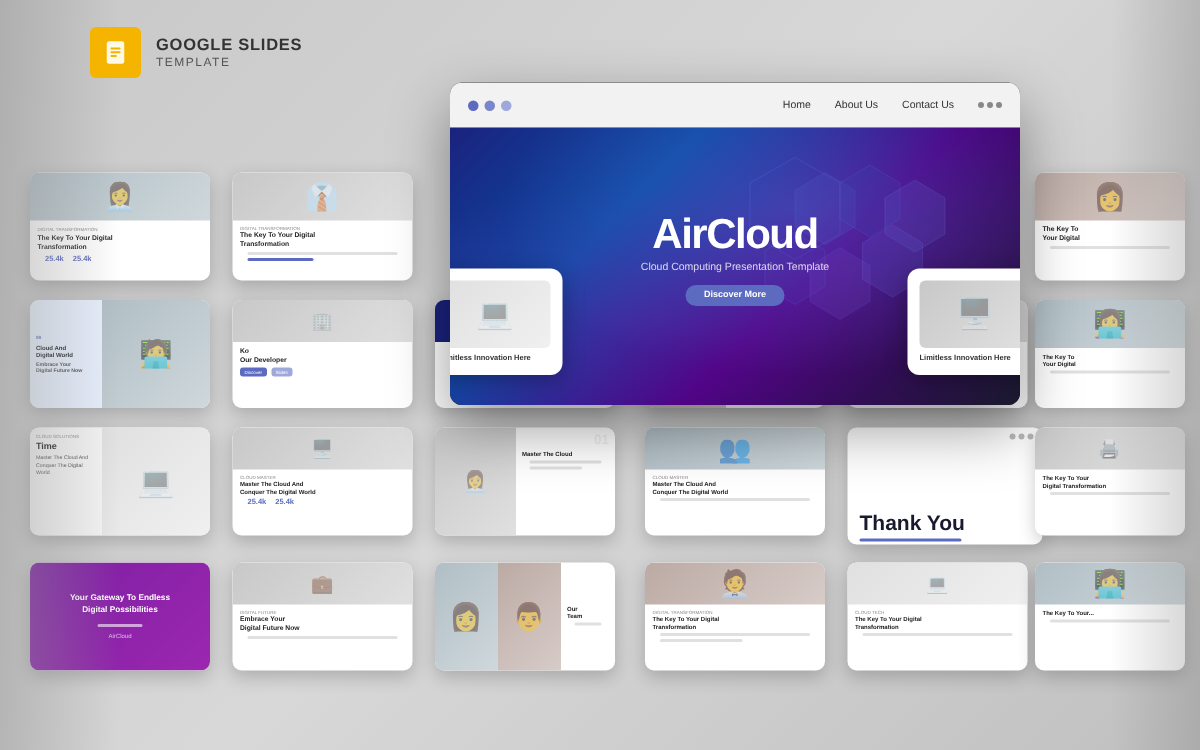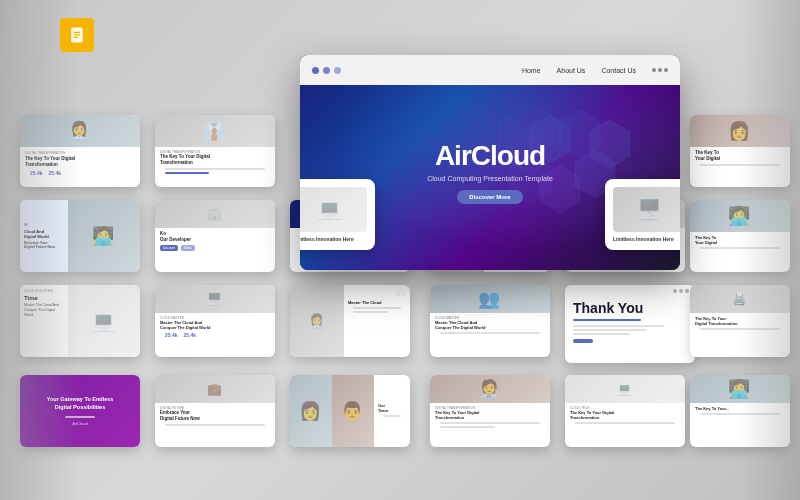--- a/index.html
+++ b/index.html
@@ -229,20 +229,21 @@
       border-radius: 1px;
     }
 
     .sc-line-accent {
       background: #5c6bc0;
       width: 40%;
     }
 
     .ty-content {
       padding: 6px 8px;
+      margin-top: 40px;
     }
 
     .ty-dots {
       display: flex;
       gap: 2px;
       justify-content: flex-end;
       padding: 4px 6px 2px;
     }
 
     .ty-dot {
@@ -384,20 +385,24 @@
 <div class="bg"></div>
 
 <div class="top-header">
   <div class="google-slides-icon">
     <svg width="20" height="20" viewBox="0 0 24 24" fill="white">
       <rect x="5" y="3" width="14" height="18" rx="2" fill="white" opacity="0.9"></rect>
       <rect x="8" y="8" width="8" height="1.5" rx="0.5" fill="#f4b400"></rect>
       <rect x="8" y="11" width="8" height="1.5" rx="0.5" fill="#f4b400"></rect>
       <rect x="8" y="14" width="5" height="1.5" rx="0.5" fill="#f4b400"></rect>
     </svg>
+  </div>
+  <div class="header-text-block">
+    <span class="header-title">GOOGLE SLIDES</span>
+    <span class="header-subtitle">TEMPLATE</span>
   </div>
 </div>
 
 <div class="main-slide">
   <div class="main-slide-nav">
     <div class="nav-dots">
       <div class="nav-dot" style="background:#5c6bc0"></div>
       <div class="nav-dot" style="background:#7986cb"></div>
       <div class="nav-dot" style="background:#9fa8da"></div>
     </div>

